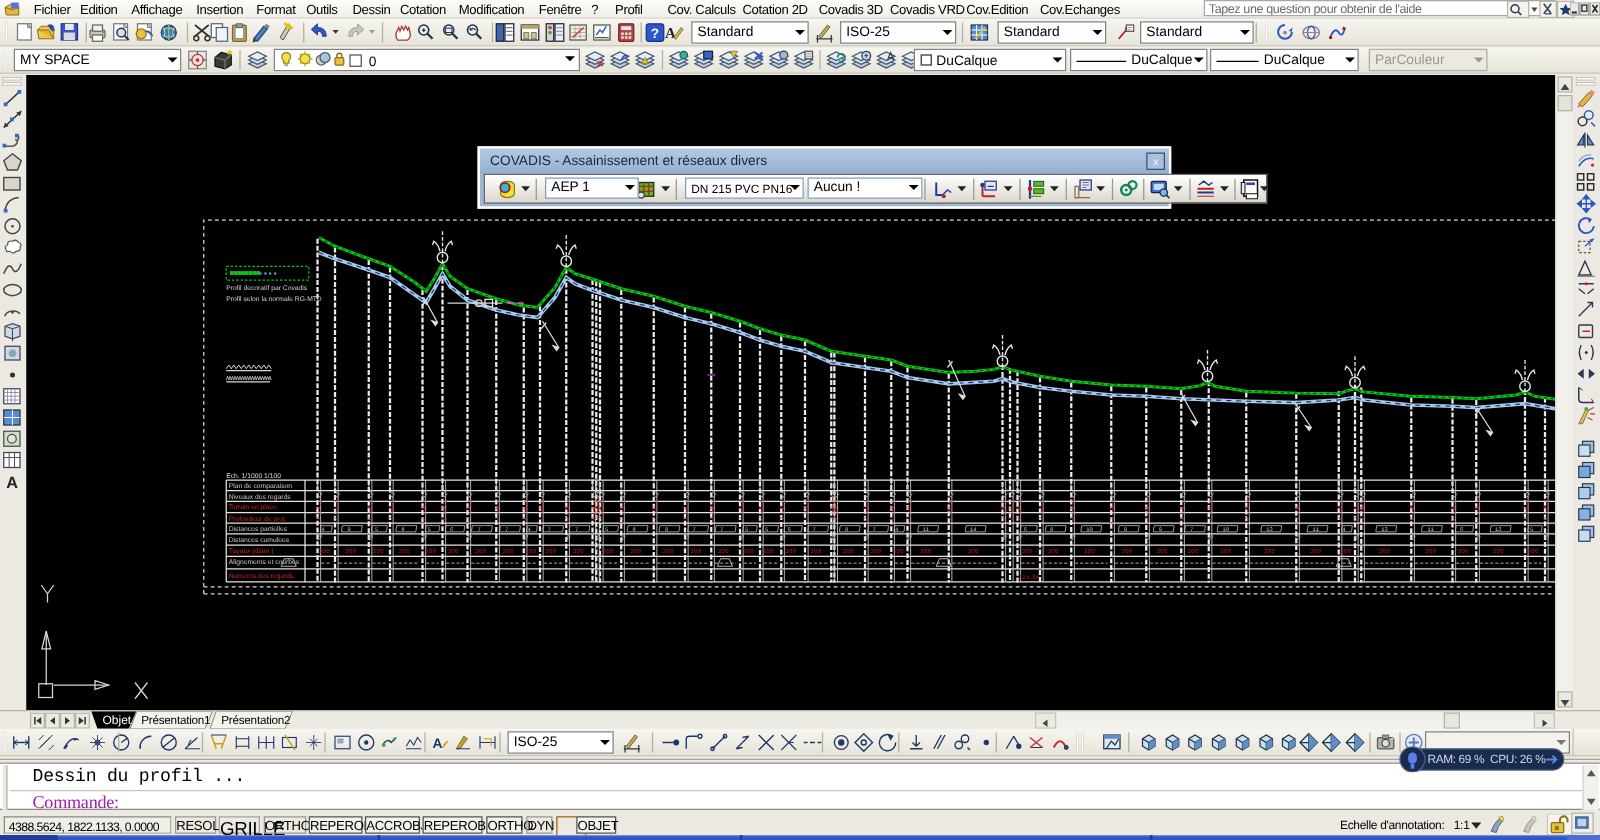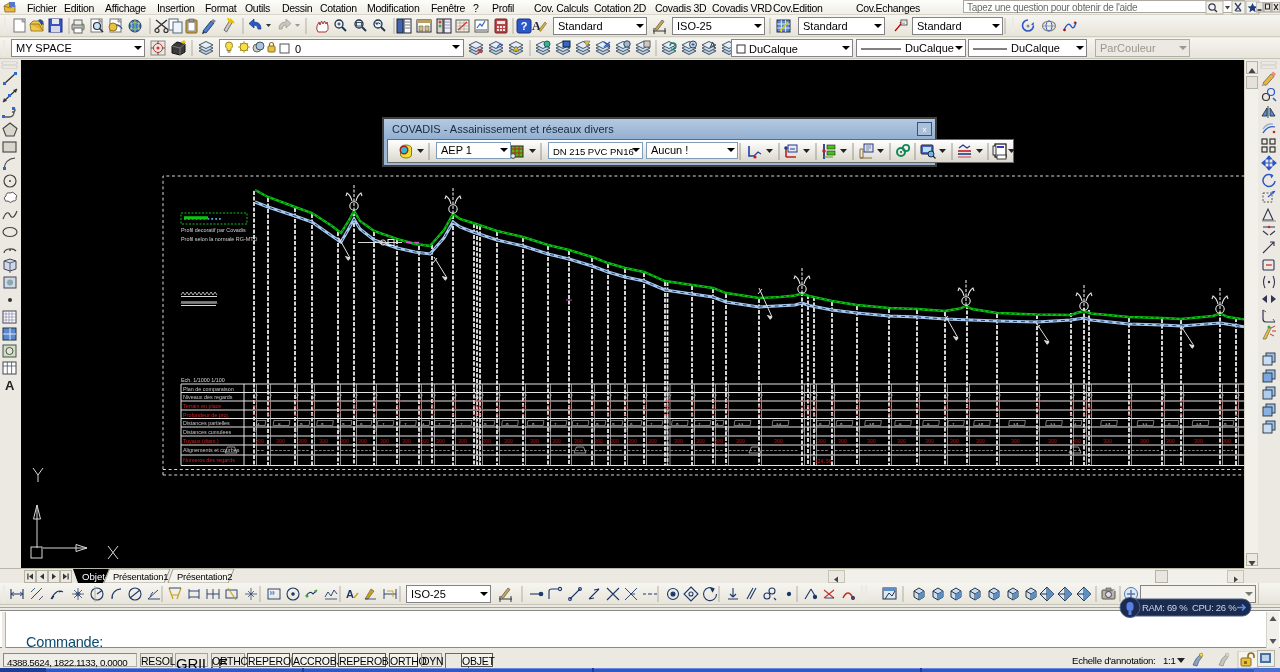--- a/index.html
+++ b/index.html
@@ -28,21 +28,21 @@
  <span class="abs" style="left:320px;top:2px">Cotation</span>
  <span class="abs" style="left:367px;top:2px">Modification</span>
  <span class="abs" style="left:431px;top:2px">Fenêtre</span>
  <span class="abs" style="left:473px;top:2px">?</span>
  <span class="abs" style="left:492px;top:2px">Profil</span>
  <span class="abs" style="left:534px;top:2px">Cov. Calculs</span>
  <span class="abs" style="left:594px;top:2px">Cotation 2D</span>
  <span class="abs" style="left:655px;top:2px">Covadis 3D</span>
  <span class="abs" style="left:712px;top:2px">Covadis VRD</span>
  <span class="abs" style="left:773px;top:2px">Cov.Edition</span>
- <span class="abs" style="left:856px;top:2px">Cov.Echanges</span>
+ <span class="abs" style="left:832px;top:2px">Cov.Echanges</span>
  <div class="abs" style="left:963px;top:0;width:282px;height:13px;background:#fff;border:1px solid #aaa8a0;color:#6b6b66;font-size:10px;padding:1px 3px">Tapez une question pour obtenir de l'aide</div>
  <div class="abs" style="left:1205px;top:0px;width:75px;height:15px;font-size:10px">
   <svg width="75" height="15">
    <rect x="1" y="1" width="17" height="13" fill="#f4f2ec" stroke="#b5b2a6"></rect>
    <circle cx="7" cy="7" r="3.2" fill="none" stroke="#335" stroke-width="1.2"></circle>
         <line x1="9.4" y1="9.4" x2="12" y2="12" stroke="#335" stroke-width="1.4"></line>
    <path d="M20 6 l5 0 -2.5 3.5 z" fill="#444"></path>
    <rect x="27" y="1" width="13" height="13" fill="#f4f2ec" stroke="#b5b2a6"></rect>
         <path d="M30 3 l6 8 M36 3 l-6 8" stroke="#346" stroke-width="1.3" fill="none"></path>
         <path d="M31 11 h5" stroke="#346"></path>
@@ -1106,21 +1106,21 @@
 <svg class="abs" style="left:0;top:0" width="1223" height="508" viewBox="21 60 1223 508">
  <g stroke="#d8d8d8" stroke-width="1" fill="none">
   <path d="M37 505 V548 M43 548 H87"></path>
   <path d="M37 505 l-3.5 14 h7 z M87 548 l-11 -3.5 v7 z" fill="none"></path>
   <rect x="31" y="547" width="11" height="11"></rect>
   <path d="M33 468 l5 7 5 -7 M38 475 v7"></path>
   <path d="M108 546 l10 13 m0 -13 l-10 13"></path>
  </g>
 </svg>
 
-<div class="abs" style="left:361px;top:57px;width:555px;height:50px;border:2px solid #404040;background:#9cb6d4">
+<div class="abs" style="left:361px;top:57px;width:555px;height:50px;border:2px solid #ffffff;background:#9cb6d4">
  <div class="abs" style="left:0;top:0;right:0;height:20px;background:linear-gradient(#b4c9e2,#94b0d0);color:#17293f;font-size:11px;padding:4px 0 0 8px">COVADIS - Assainissement et réseaux divers</div>
  <div class="abs" style="right:3px;top:3px;width:15px;height:14px;background:#a9bfda;border:1px solid #33527c;color:#fff;font-size:8px;text-align:center;line-height:13px">x</div>
  <div class="abs" style="left:3px;top:20px;width:627px;height:24px;border:1px solid #6a6a6a;background:linear-gradient(#ffffff,#dbd7cd)">
   <svg class="abs" style="left:0;top:0" width="627" height="23">
    <g transform="translate(11,4)">
               <ellipse cx="7" cy="4" rx="5.5" ry="3" fill="#f0e030" stroke="#8a7d10"></ellipse>
               <path d="M1.5 4 v7 a5.5 3 0 0 0 11 0 v-7" fill="#f0e030" stroke="#8a7d10"></path>
               <circle cx="5" cy="6" r="3.8" fill="#30b8d8" stroke="#a02020" stroke-width="1.4"></circle>
             </g>
    <path d="M29 9 l7 0 -3.5 4 z" fill="#222"></path>
@@ -1596,21 +1596,22 @@
     </div>
 <div class="abs" style="left:1258px;top:0;width:22px;height:21px;border-left:1px solid #c5c2b6"></div>
 </div>
 
 <div class="abs" style="left:0;top:604px;width:1280px;height:6px;background:#ece9e2;border-top:1px solid #c6c3b8">
     <div class="abs" style="left:0;top:2px;width:1280px;height:1px;background:#a8a598"></div>
   </div>
 
 <div class="abs" style="left:0;top:610px;width:1280px;height:38px;background:#fff;border-top:1px solid #888;border-bottom:1px solid #888">
  <div class="abs" style="left:2px;top:1px;width:4px;height:36px;background:#ece9e2;border-right:1px solid #b5b2a6"></div>
- <div class="abs" style="left:8px;top:23px;font-family:Liberation Sans, sans-serif;font-size:14.5px;color:#0c4a6e;padding-left:18px;letter-spacing:-0.2px">Commande:</div>
+ <div class="abs" style="left:8px;top:0;right:14px;height:22px;border-bottom:1px solid #c8c6bc;font-family:'Liberation Mono',monospace;font-size:14.5px;color:#000;padding:3px 0 0 18px;letter-spacing:-0.2px">Dessin du profil ...</div>
+ <div class="abs" style="left:8px;top:23px;font-family:Liberation Serif, serif;font-size:14.5px;color:#a21caf;padding-left:18px;letter-spacing:-0.2px">Commande:</div>
  <div class="abs" style="right:1px;top:1px;width:13px;height:36px;background:#f1f0eb;border-left:1px solid #d5d2c8">
   <svg width="12" height="36">
         <path d="M6 4 l3.5 5 h-7 z" fill="#555"></path>
         <path d="M6 32 l3.5 -5 h-7 z" fill="#555"></path>
       </svg>
  </div>
 </div>
 
 <div class="abs" style="left:0;top:648px;width:1280px;height:20px;background:#ece9e2;font-size:9.6px;letter-spacing:-0.25px;color:#000">
  <div class="abs" style="left:3px;top:5px;width:134px;height:14px;border:1px solid #b0ada1;border-top-color:#8a877b;border-left-color:#8a877b;background:#f0eee8;padding:2.5px 0 0 3px;font-size:9.8px;letter-spacing:-0.45px">4388.5624, 1822.1133, 0.0000</div>

